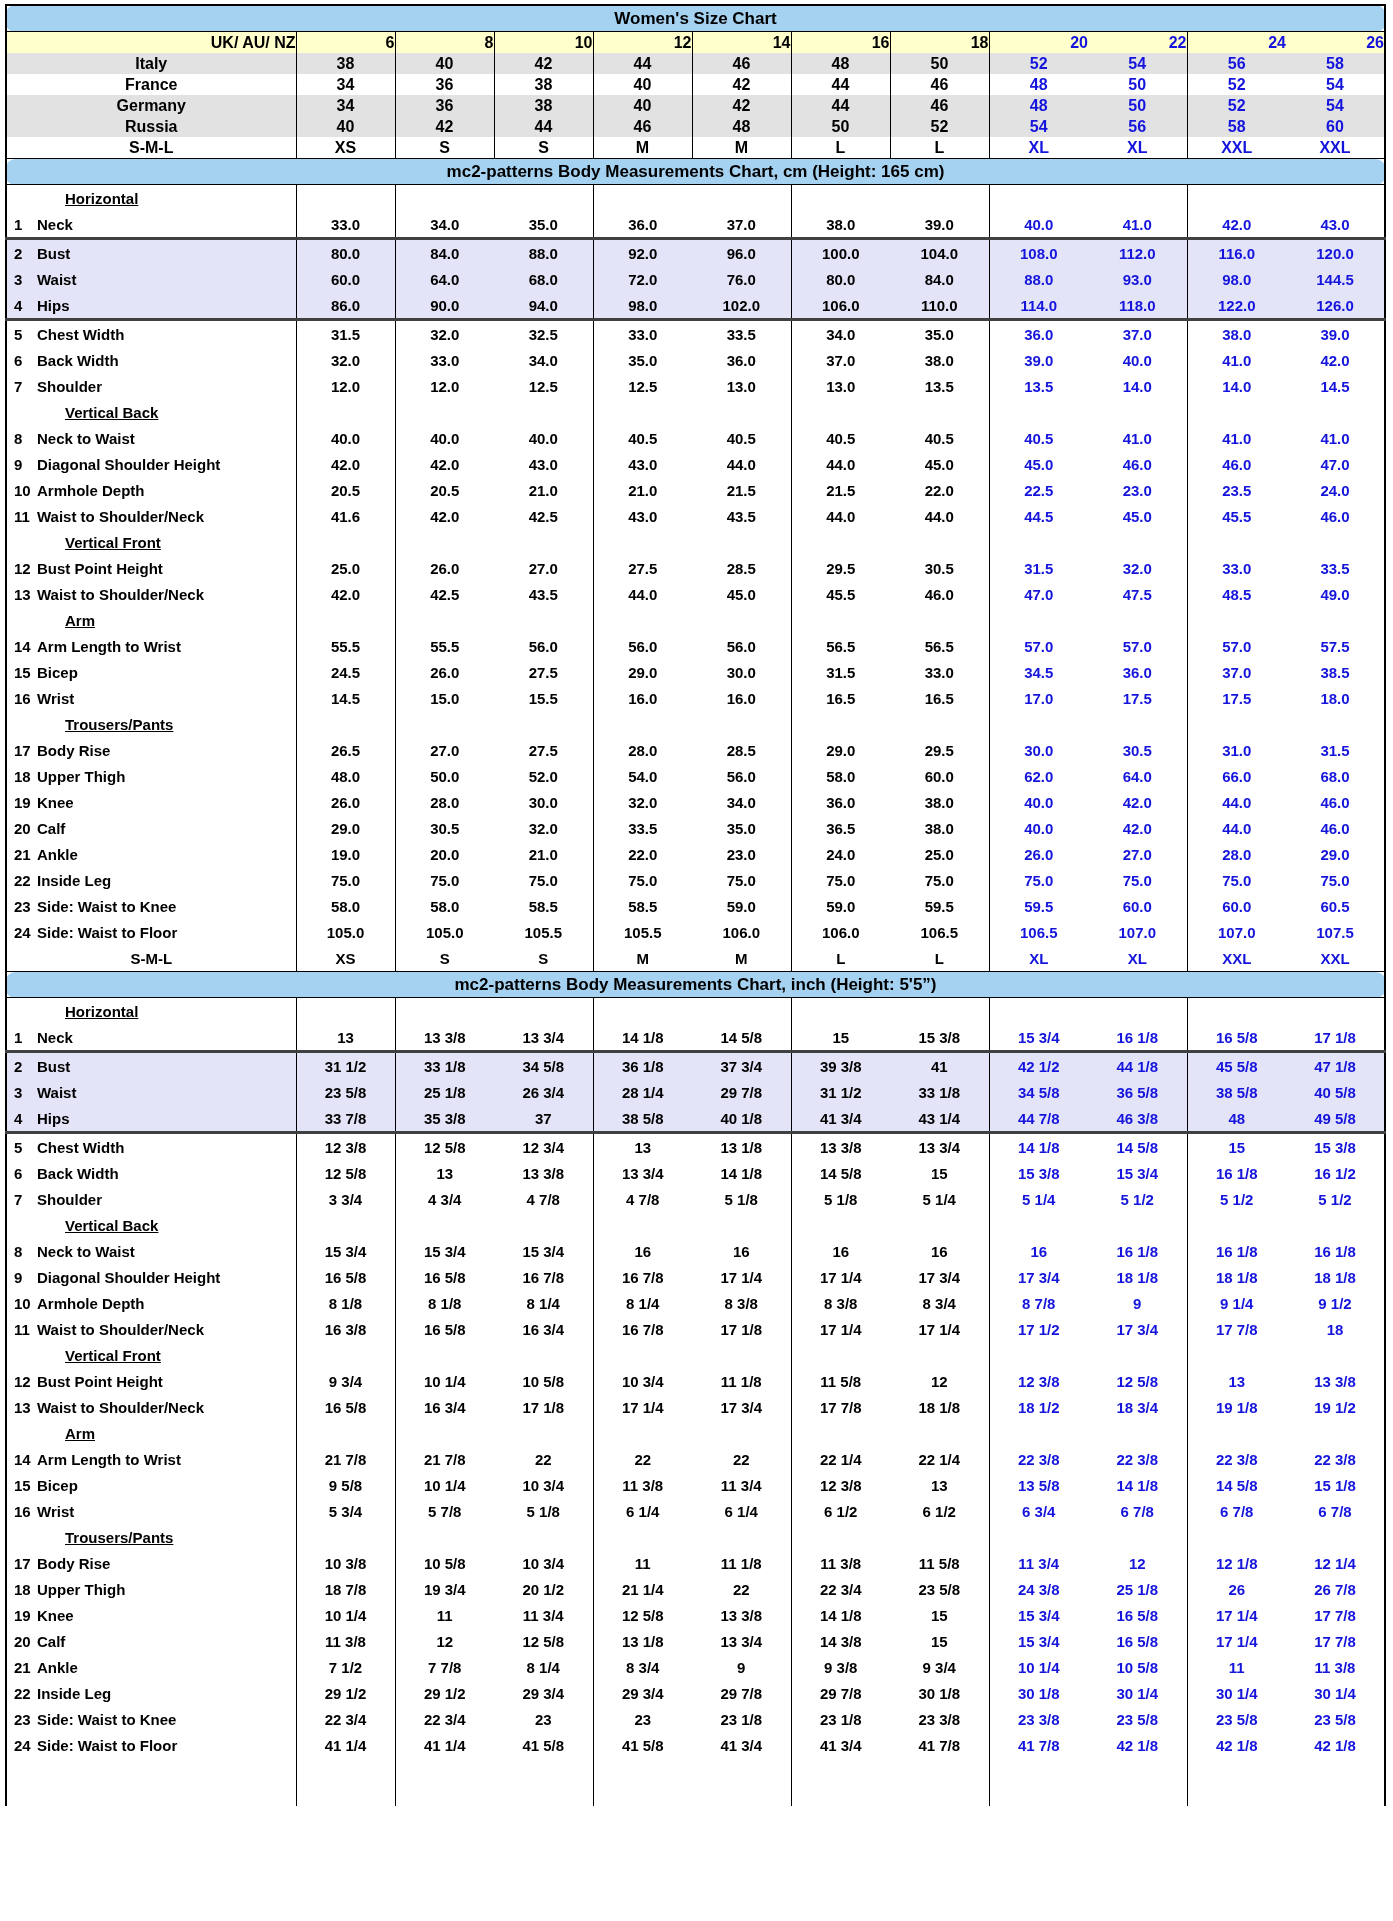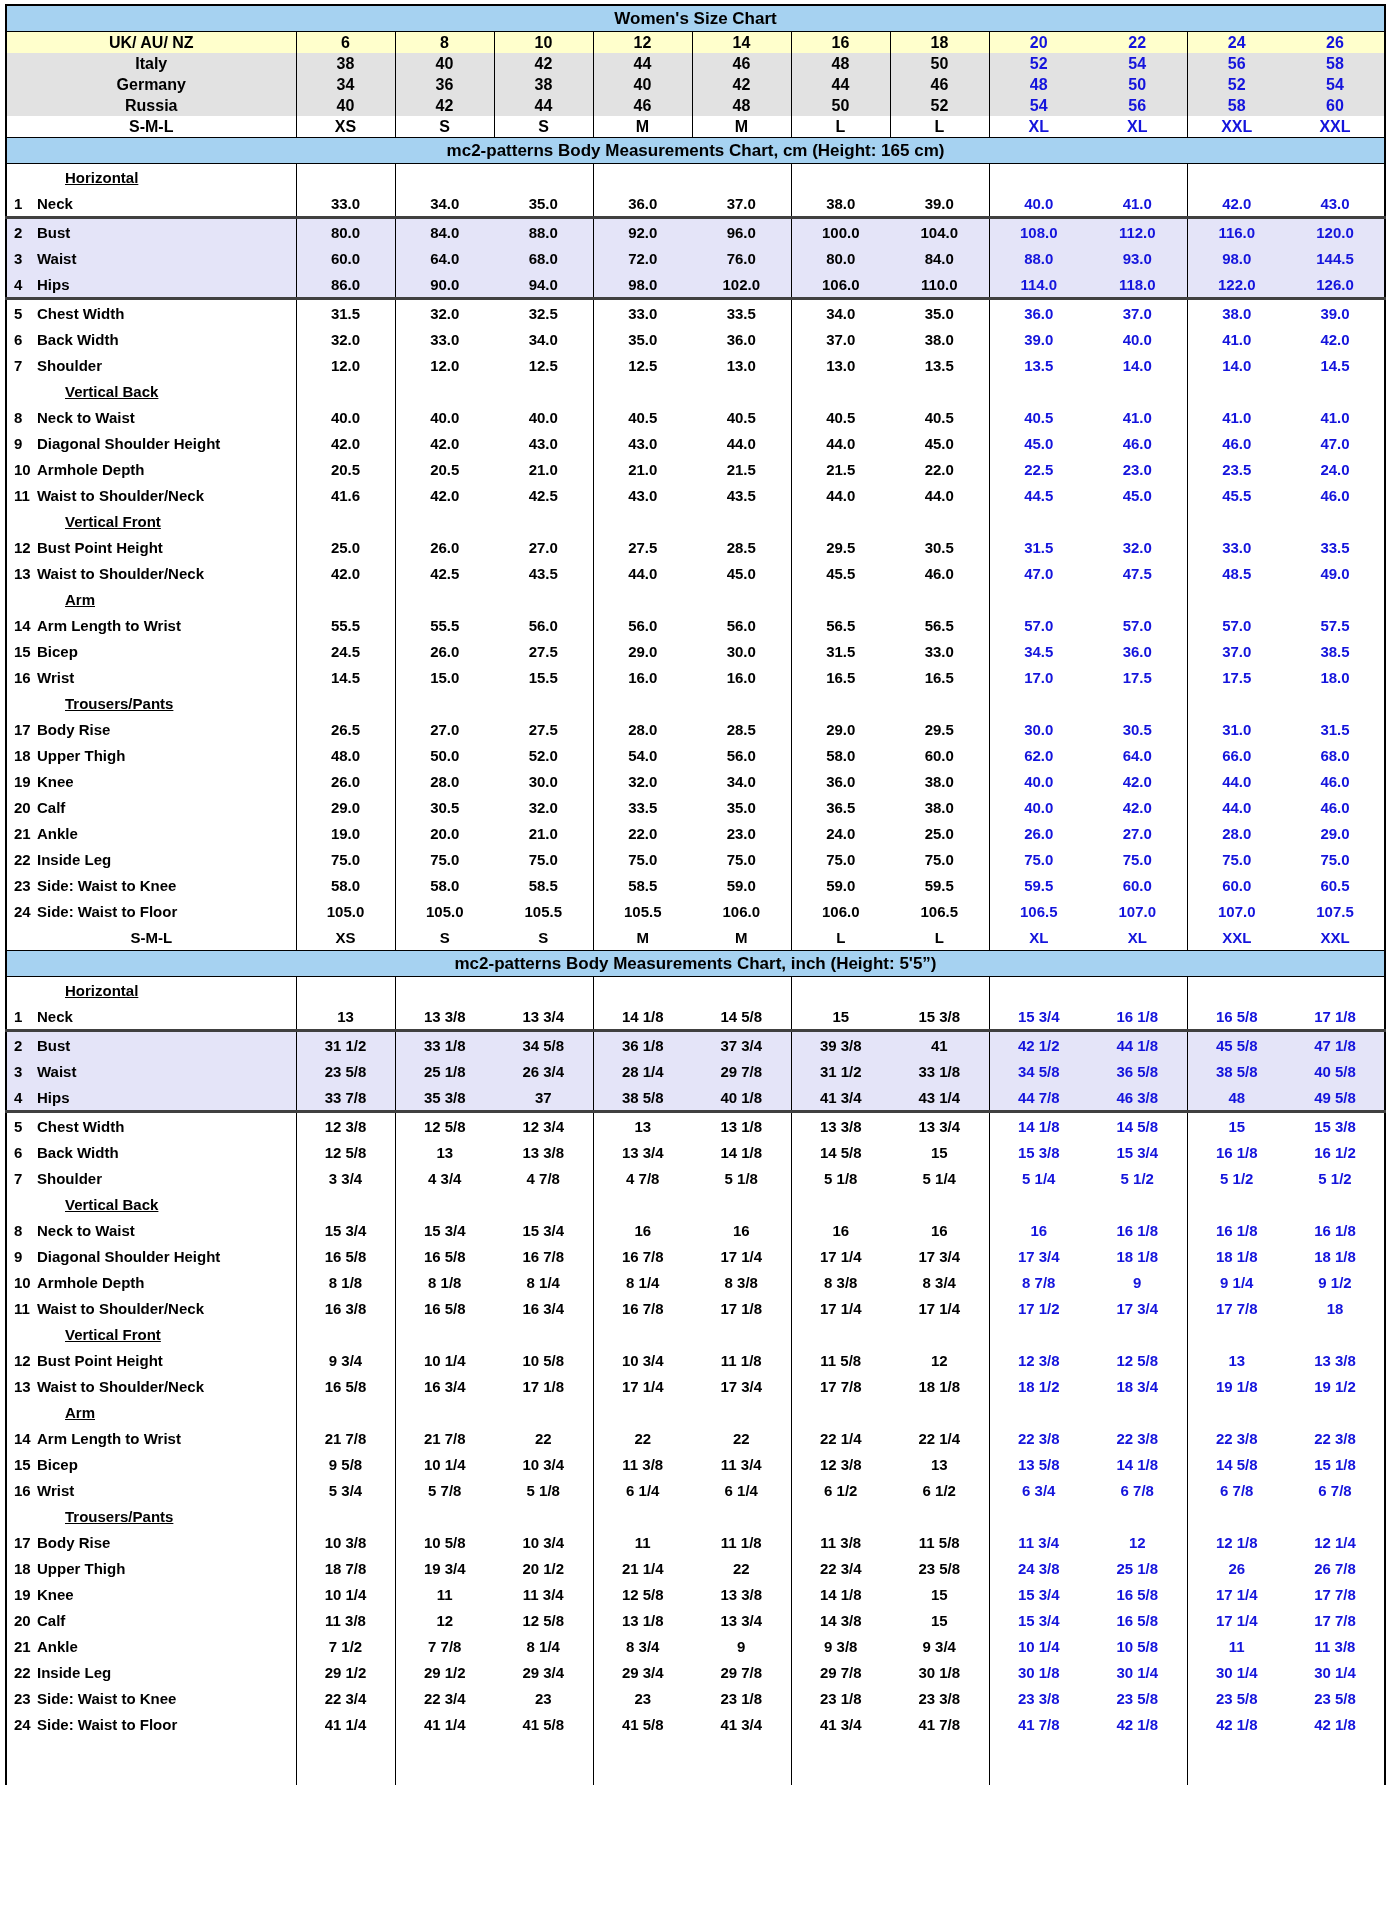--- a/index.html
+++ b/index.html
@@ -1,27 +1,27 @@
 <!DOCTYPE html>
 <html><head>
 <meta charset="utf-8">
 <style>
   html,body{margin:0;padding:0;background:#ffffff;}
   body{font-family:"Liberation Sans",sans-serif;width:1393px;}
   table{border-collapse:collapse;table-layout:fixed;margin:4px 0 0 5px;border:2px solid #000;border-bottom:none;}
   td{font-weight:bold;text-align:center;vertical-align:middle;padding:0;font-size:15px;color:#000;overflow:hidden;white-space:nowrap;}
   col.label{width:290px;}
   col.val{width:99px;}
-  .title-row td{background:#a6d2f1;height:25px;font-size:17px;border-top:1px solid #000;border-bottom:1px solid #000;}
+  .title-row td{background:#a6d2f1;height:25px;font-size:17px;border-top:1px solid #000;border-bottom:1px solid #000;border-radius:9px;}
   .top-row td{height:21px;font-size:16px;}
   .m-row td{height:26px;}
   .spacer-row td{height:48px;}
   .vb{border-right:1px solid #000;}
   .blu{color:#1414dc;}
-  .bg-yellow td{background:#ffffcc;}
+  .bg-yellow td{background:#ffffcc;text-align:right;}
   .bg-gray td{background:#e2e2e2;}
   .bg-lavender td{background:#e4e4f8;}
   .thick2 td{border-bottom:2px solid #000;}
   .thick3 td{border-bottom:3px solid #404040;margin-top:39px;}
   .mlabel{text-align:left;}
   .num{display:inline-block;width:30px;padding-left:7px;box-sizing:border-box;text-align:left;}
   .lbl{white-space:nowrap;}
   .subhead-cell{text-align:left;padding-left:58px;}
   .subhead{text-decoration:underline;}
 </style>
@@ -70,20 +70,34 @@
         <td class="vb ">42</td>
         <td class="vb ">44</td>
         <td class="vb ">46</td>
         <td class="vb ">48</td>
         <td class="vb ">50</td>
         <td class="blu">52</td>
         <td class="vb blu">54</td>
         <td class="blu">56</td>
         <td class="blu">58</td>
       </tr>
+      <tr class="top-row bg-white">
+        <td class="vb">France</td>
+        <td class="vb ">34</td>
+        <td class="vb ">36</td>
+        <td class="vb ">38</td>
+        <td class="vb ">40</td>
+        <td class="vb ">42</td>
+        <td class="vb ">44</td>
+        <td class="vb ">46</td>
+        <td class="blu">48</td>
+        <td class="vb blu">50</td>
+        <td class="blu">52</td>
+        <td class="blu">54</td>
+      </tr>
       <tr class="top-row bg-gray">
         <td class="vb">Germany</td>
         <td class="vb ">34</td>
         <td class="vb ">36</td>
         <td class="vb ">38</td>
         <td class="vb ">40</td>
         <td class="vb ">42</td>
         <td class="vb ">44</td>
         <td class="vb ">46</td>
         <td class="blu">48</td>

